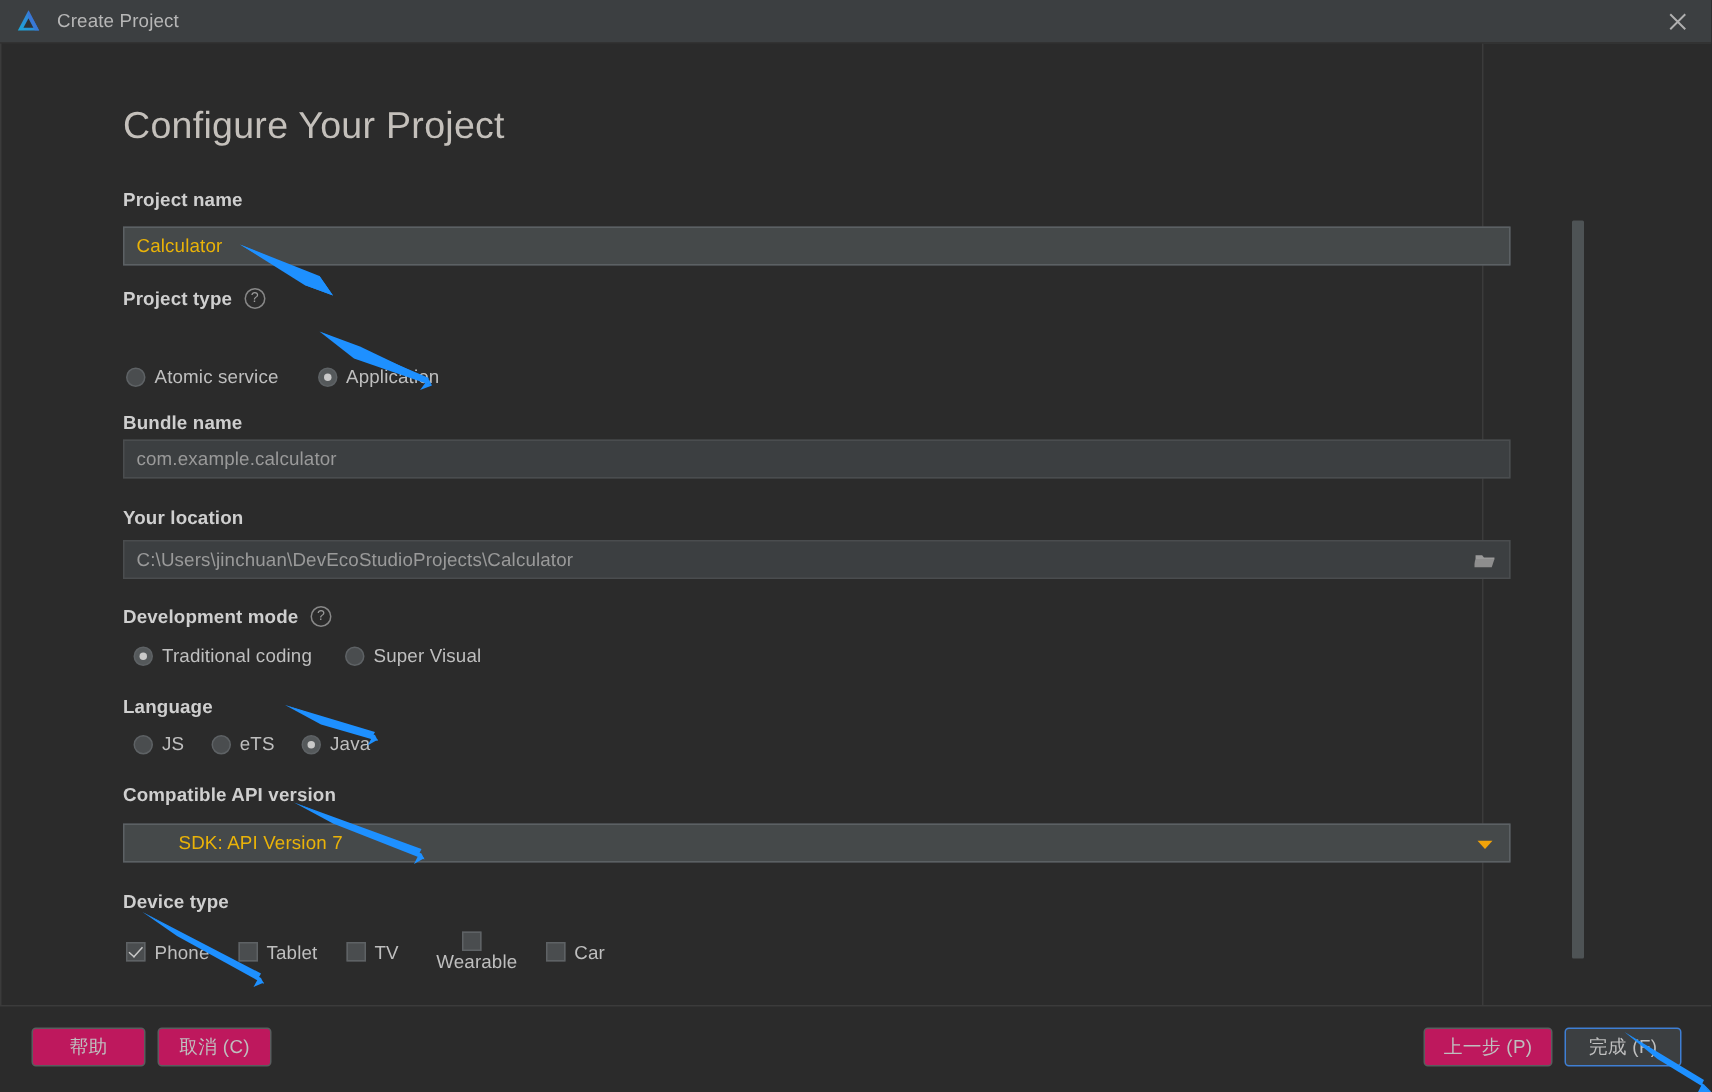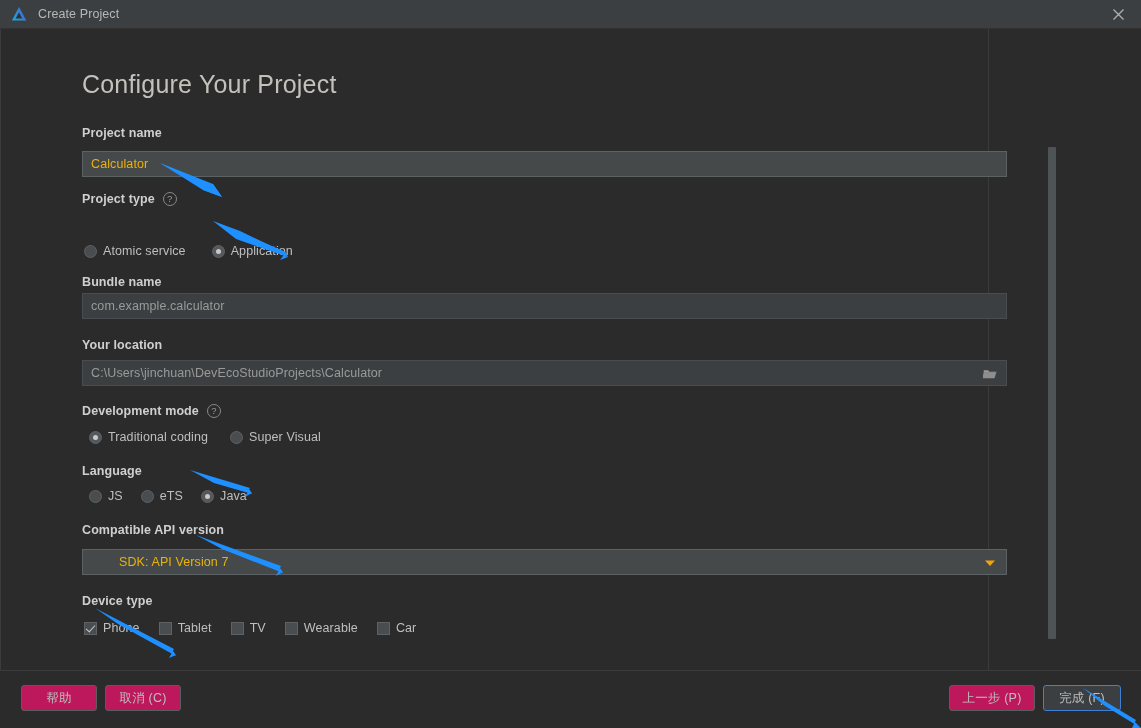--- a/index.html
+++ b/index.html
@@ -353,21 +353,21 @@
           <span class="opt-label">Phone</span>
         </div>
         <div class="opt" style="margin-right:19px;">
           <span class="checkbox"></span>
           <span class="opt-label">Tablet</span>
         </div>
         <div class="opt" style="margin-right:19px;">
           <span class="checkbox"></span>
           <span class="opt-label">TV</span>
         </div>
-        <div class="opt" style="margin-right:19px;">
+        <div class="opt" style="margin-right:19px;flex-direction:column;">
           <span class="checkbox"></span>
           <span class="opt-label">Wearable</span>
         </div>
         <div class="opt">
           <span class="checkbox"></span>
           <span class="opt-label">Car</span>
         </div>
       </div>
 
     </div>

